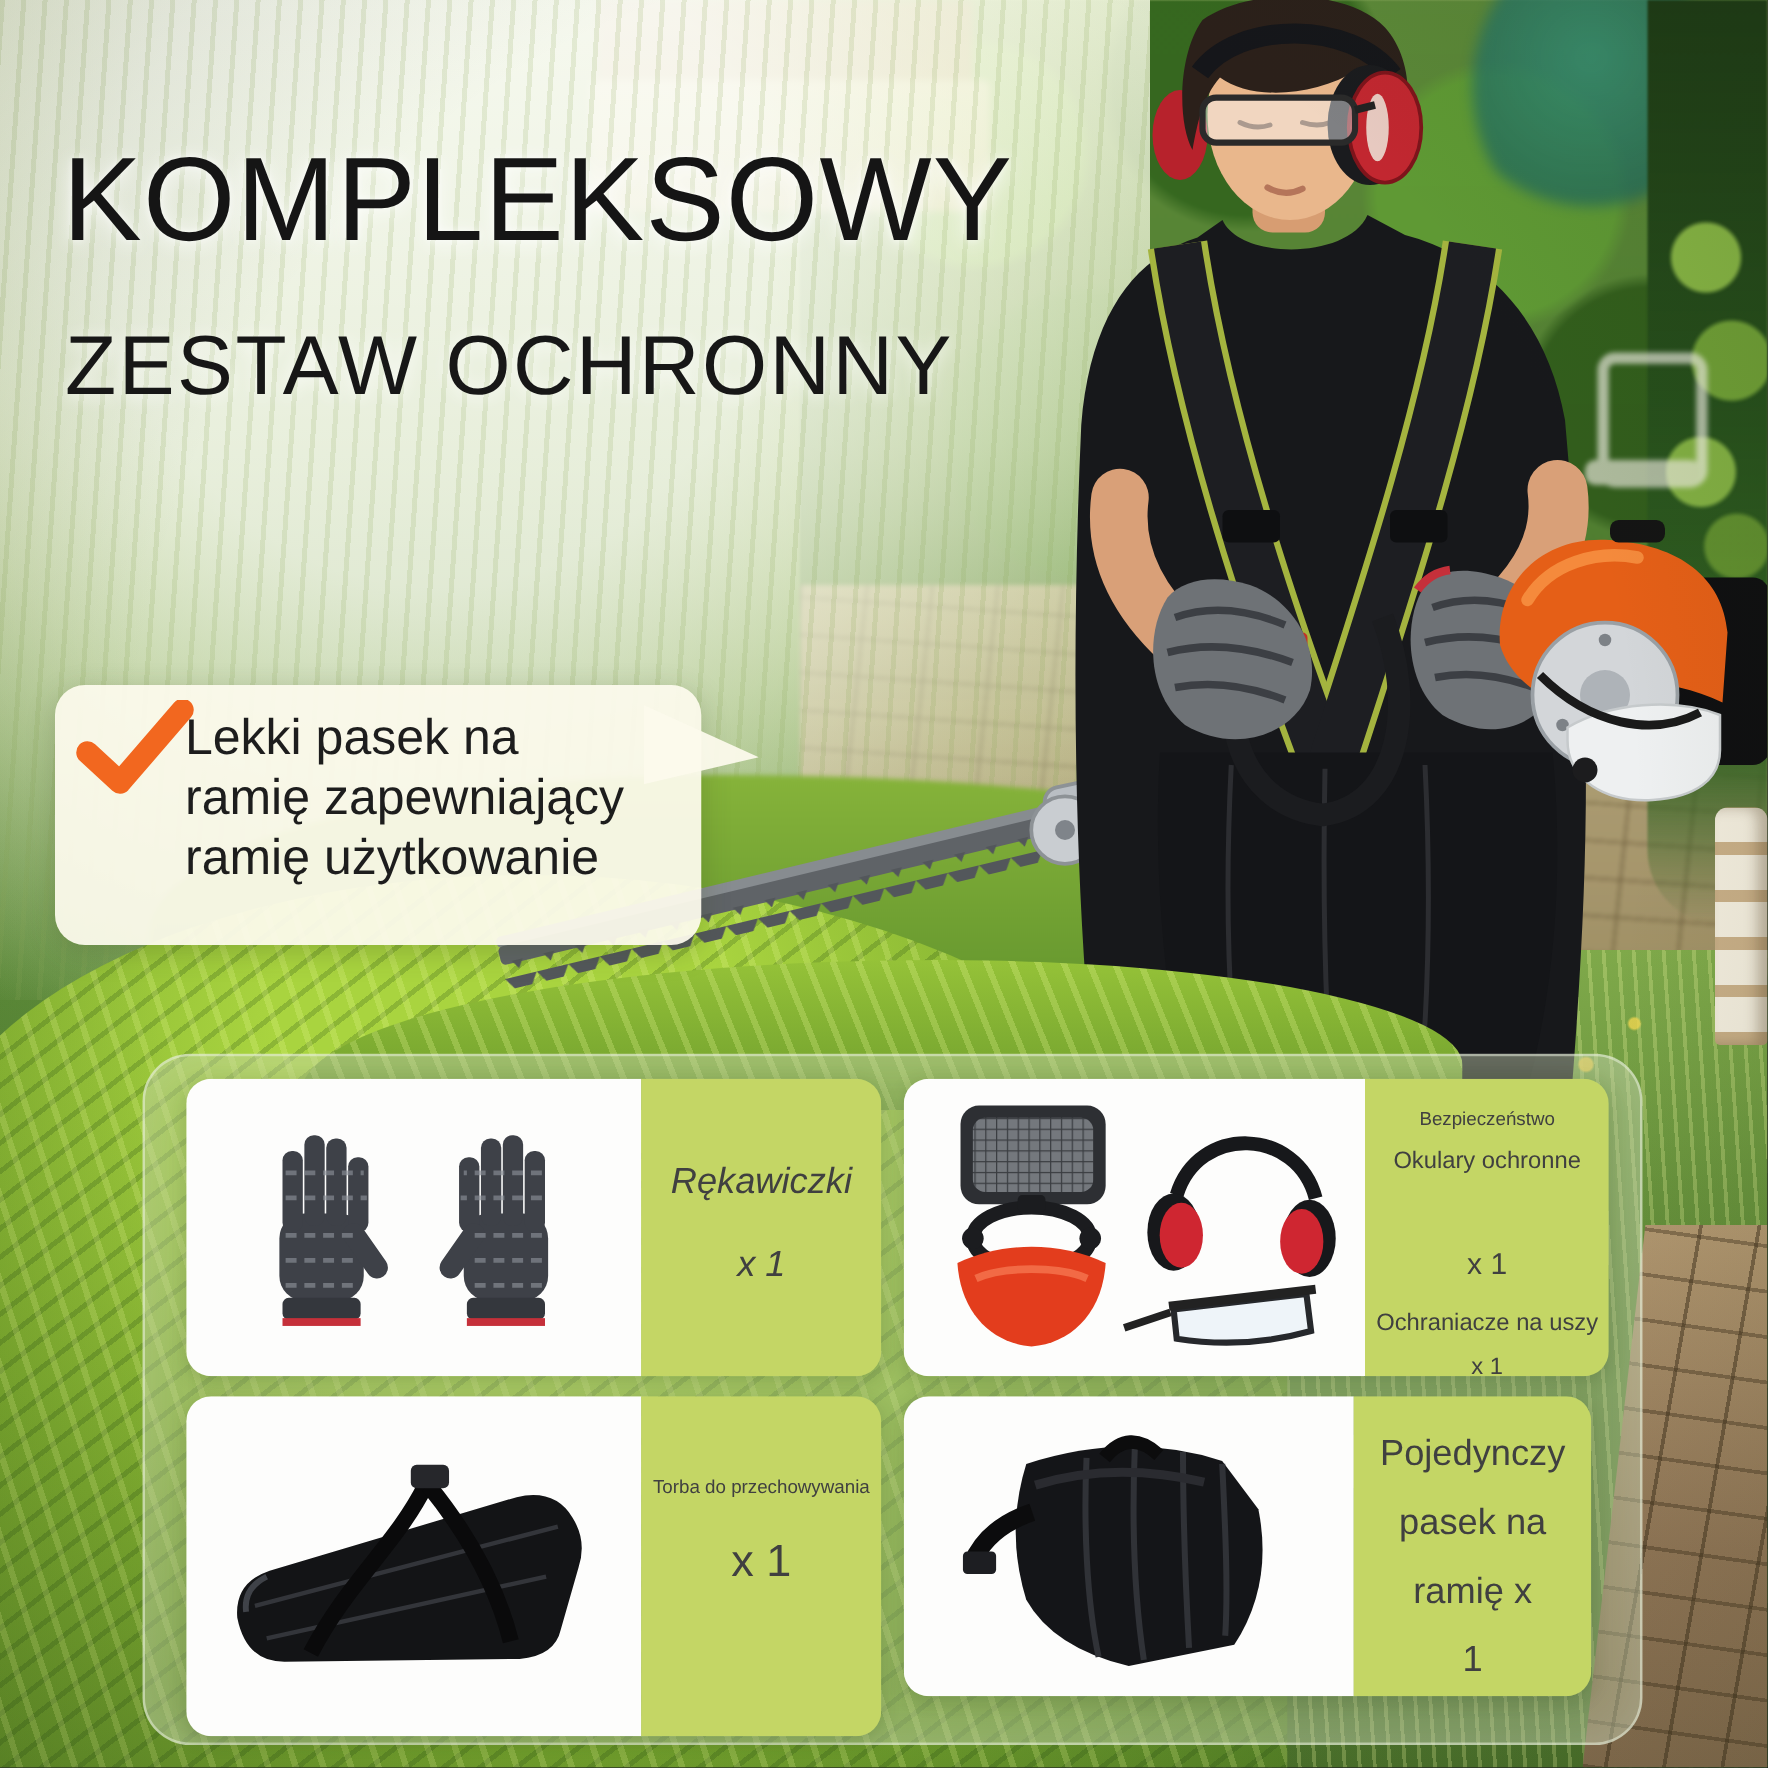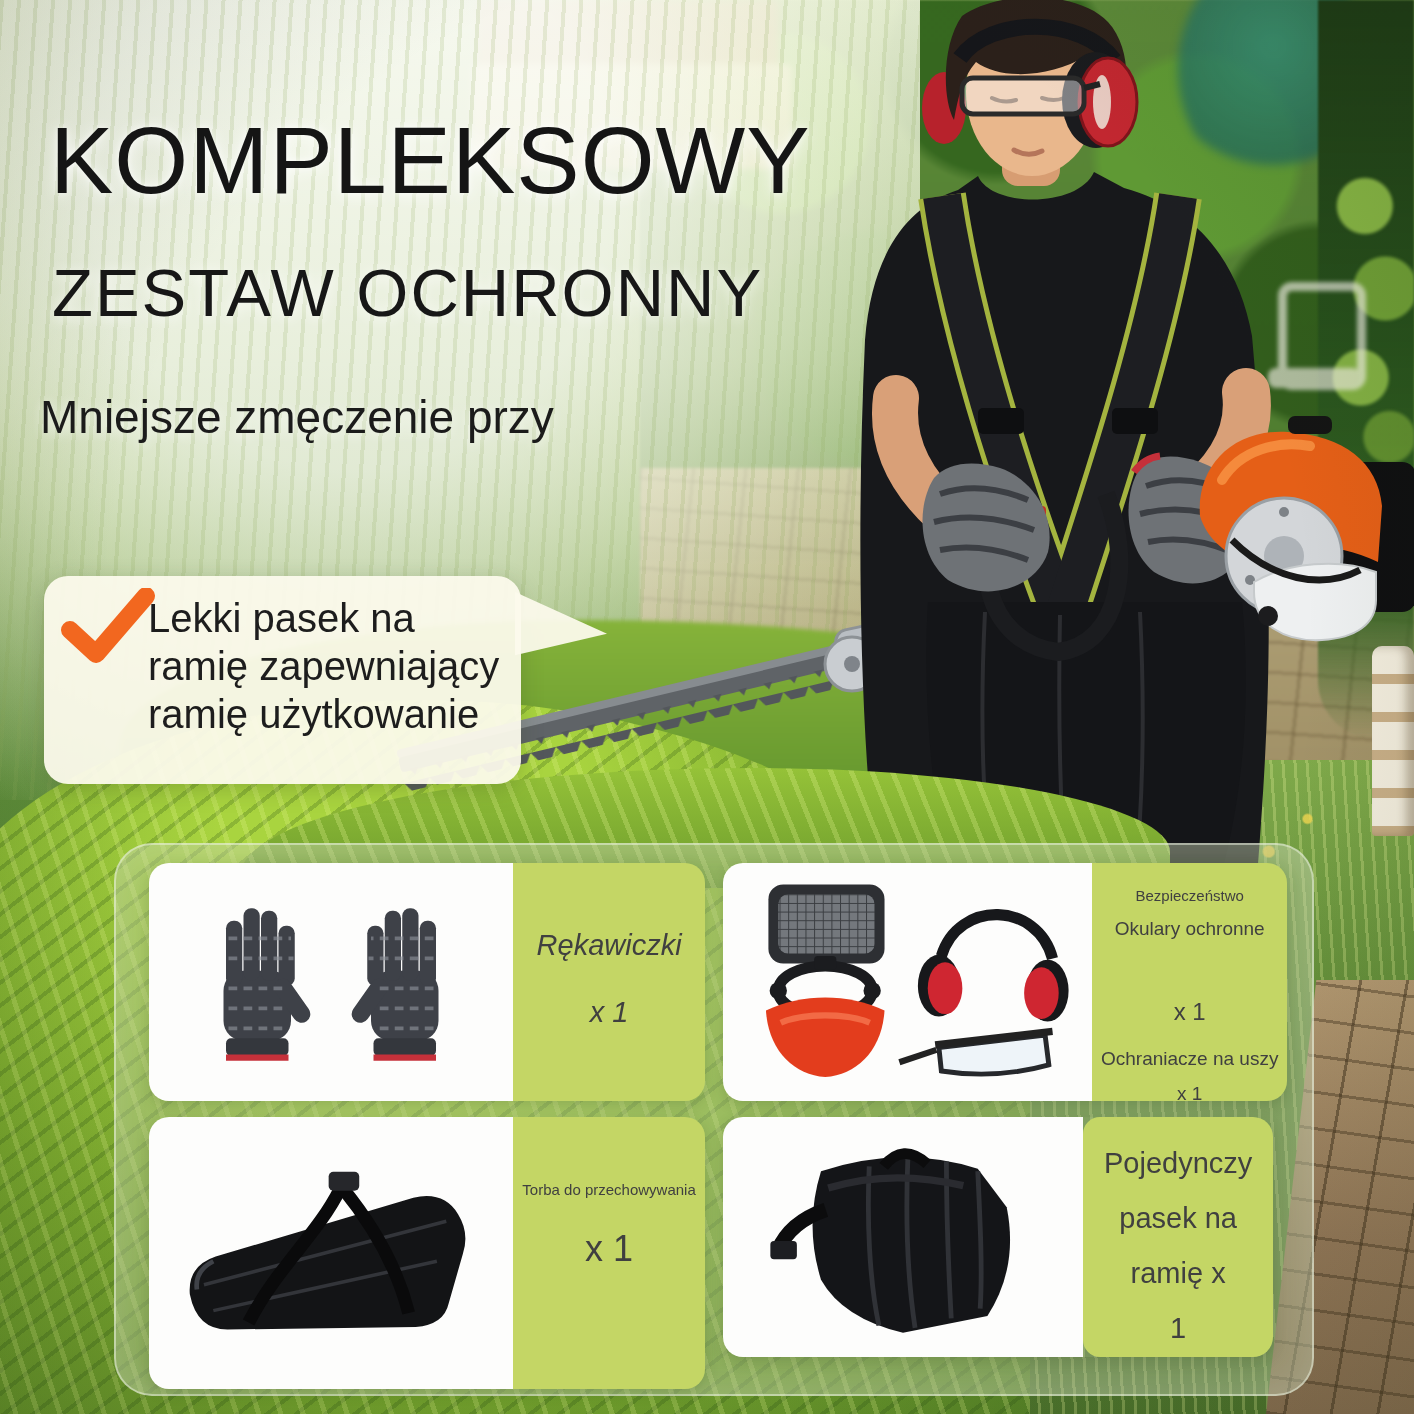--- a/index.html
+++ b/index.html
@@ -126,23 +126,24 @@
   }
   .headline-2{
     left:52px;top:254px;font-size:67px;letter-spacing:2px;color:#171717;font-weight:400;
     text-shadow:0 2px 14px rgba(255,255,255,.85);white-space:nowrap;
   }
   .subtitle{
     left:40px;top:386px;font-size:46px;line-height:62px;color:#1b1b1b;
     text-shadow:0 2px 12px rgba(255,255,255,.8);
   }
   .bubble{
-    left:44px;top:576px;width:477px;height:208px;border-radius:24px;
+    left:44px;top:548px;width:477px;height:208px;border-radius:24px;
     background:rgba(252,250,236,.94);
     box-shadow:0 6px 22px rgba(60,80,30,.25);
+    padding-left:40px;
   }
   .bubble .pointer{
     position:absolute;left:471px;top:16px;width:92px;height:72px;
     background:rgba(252,250,236,.94);
     clip-path:polygon(0 0,100% 58%,0 88%);
   }
   .bubble .check{position:absolute;left:14px;top:12px;width:100px;height:80px;}
   .bubble .lines{
     position:absolute;left:104px;top:18px;width:360px;
     font-size:40px;line-height:48px;color:#1d1d1d;
@@ -167,21 +168,21 @@
   .lbl-sm{font-size:19px;}
   .lbl-md{font-size:29px;}
   .lbl-lg{font-size:36px;}
   .card-1 .label-zone{justify-content:center;gap:34px;padding-bottom:6px;}
   .card-2 .label-zone{padding-top:24px;}
   .card-2 .l2{margin-top:14px;}
   .card-2 .l3{margin-top:58px;font-size:24px;}
   .card-2 .l4{margin-top:22px;}
   .card-2 .l5{margin-top:13px;}
   .card-3 .label-zone{padding-top:64px;gap:30px;}
-  .card-4 .label-zone{padding-top:30px;gap:22px;border-radius:17px;}
+  .card-4 .label-zone{padding-top:30px;gap:22px;}
 </style>
 </head>
 <body>
 
 <div class="canvas">
 
   <div class="layer foliage-right"></div>
   <div class="layer brick-planter"></div>
   <div class="layer stone-block"></div>
   <div class="layer teal-umbrella"></div>
@@ -285,21 +286,20 @@
       <path d="M 40 120 C 80 160 130 170 168 150" stroke="#1a1a1a" stroke-width="7" fill="none"></path>
     </g>
   </svg>
 
   <div class="layer hedge-front"></div>
   <div class="layer vignette"></div>
 
   <div class="layer headline-1">KOMPLEKSOWY</div>
   <div class="layer headline-2">ZESTAW OCHRONNY</div>
   <div class="layer subtitle">
-    <div>Mniejsze zmęczenie przy</div>
   </div>
 
   <div class="layer bubble">
     <div class="pointer"></div>
     <svg class="check" viewBox="0 0 100 80">
       <path d="M 12 42 L 38 66 L 88 8" stroke="#f2671f" stroke-width="18" fill="none" stroke-linecap="round" stroke-linejoin="round"></path>
     </svg>
     <div class="lines">
       <div>Lekki pasek na</div>
       <div>ramię zapewniający</div>

